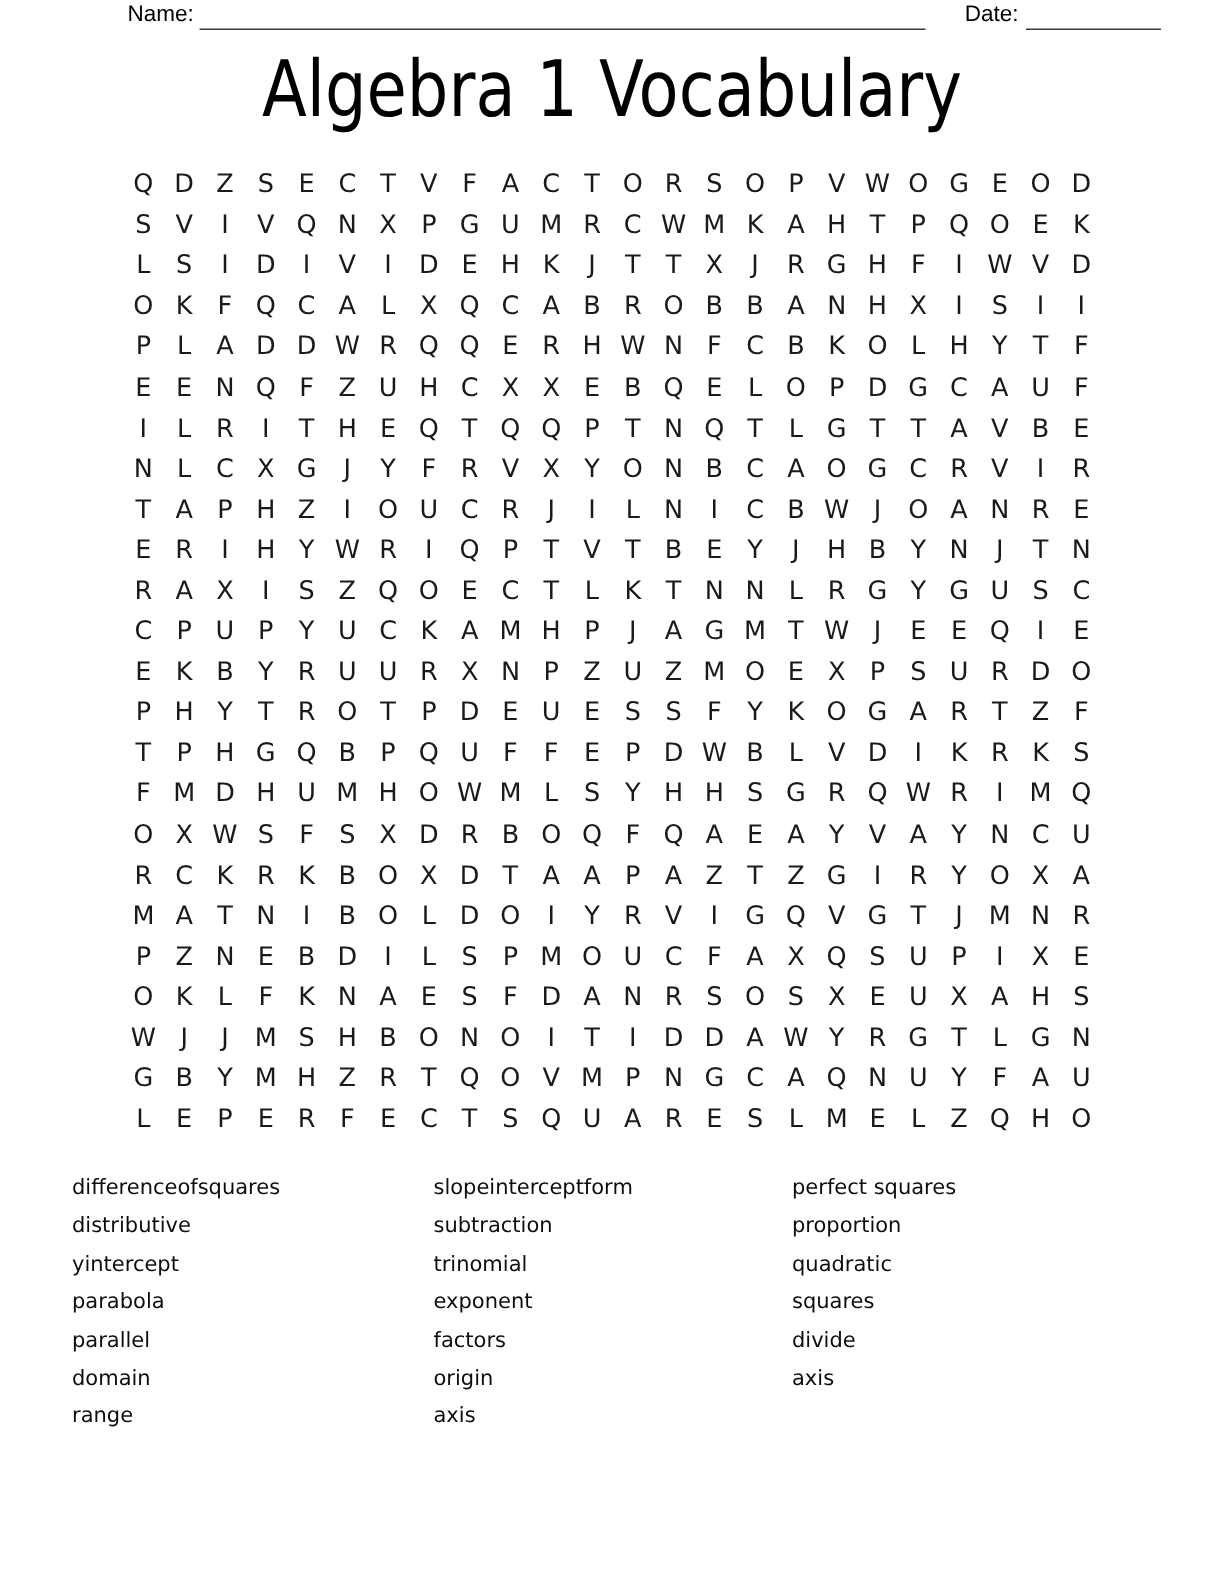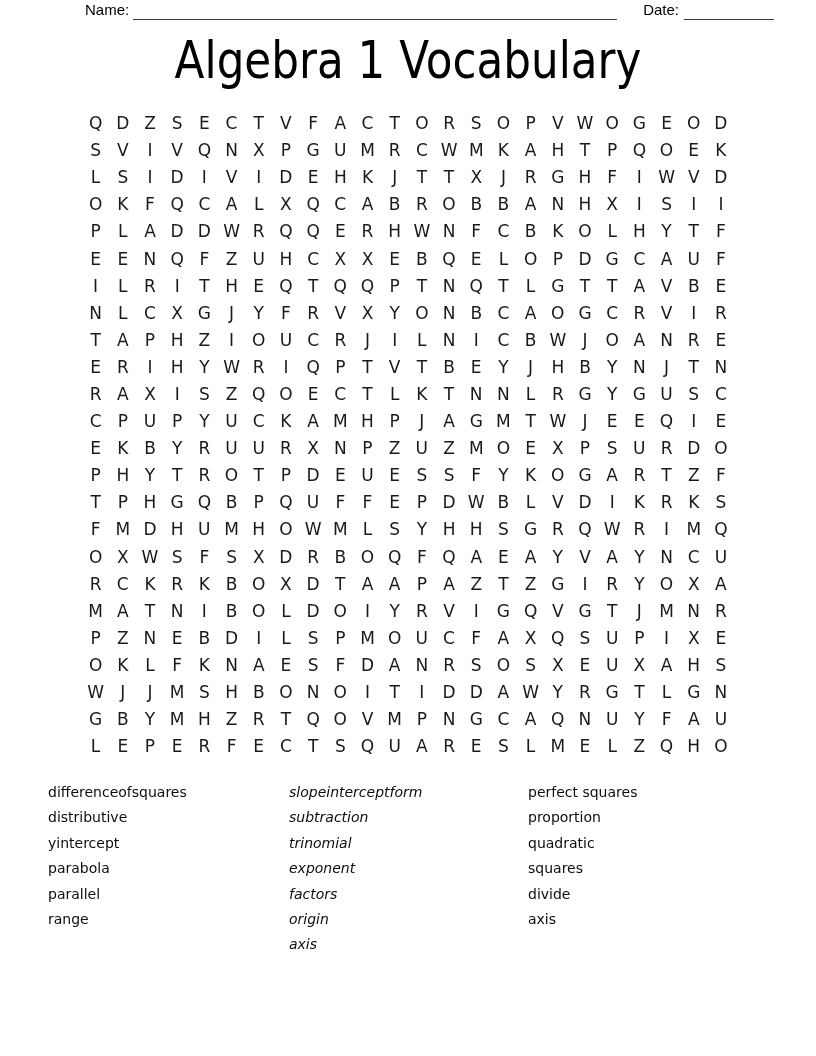--- a/index.html
+++ b/index.html
@@ -44,21 +44,21 @@
     font-size: 17px; line-height: 1;
     color: #1a1a1a;
   }
   .word-list {
     position: absolute;
     left: 48px; top: 780px;
     display: flex;
   }
   .word-col { font-size: 14px; line-height: 25.4px; color: #0d0d0d; }
   .word-col-1 { width: 241px; }
-  .word-col-2 { width: 239px; font-style: italic; }
+  .word-col-2 { width: 239px; }
 </style>
 </head>
 <body>
 
 <div class="header-row">
   <span class="label">Name:</span>
   <span class="blank name-blank"></span>
   <span class="date-gap"></span>
   <span class="label">Date:</span>
   <span class="blank date-blank"></span>
@@ -645,20 +645,21 @@
     <div class="cell">O</div>
   </div>
 
 <div class="word-list">
   <div class="word-col word-col-1">
       <div>differenceofsquares</div>
       <div>distributive</div>
       <div>yintercept</div>
       <div>parabola</div>
       <div>parallel</div>
+      <div>domain</div>
       <div>range</div>
     </div>
   <div class="word-col word-col-2">
       <div>slopeinterceptform</div>
       <div>subtraction</div>
       <div>trinomial</div>
       <div>exponent</div>
       <div>factors</div>
       <div>origin</div>
       <div>axis</div>

